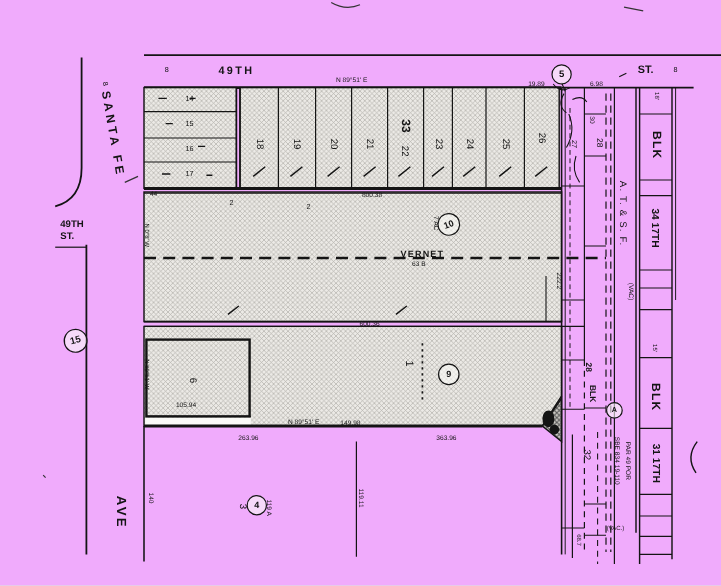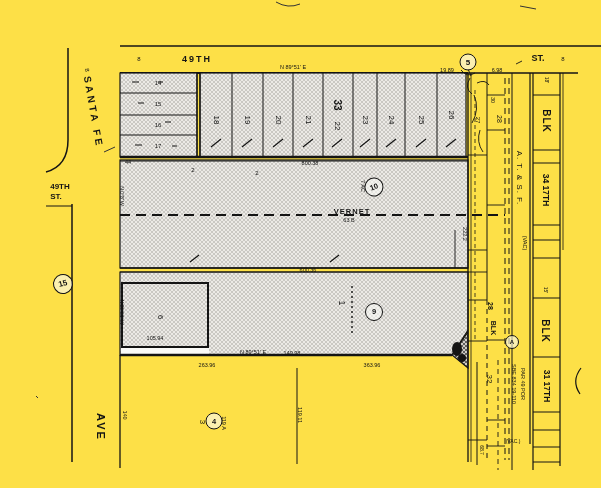--- a/index.html
+++ b/index.html
@@ -1,16 +1,16 @@
 <!DOCTYPE html>
 <html><head>
 <meta charset="utf-8">
 <style>
   html,body{margin:0;padding:0;background:#e0e0dd;}
-  .stage{position:relative;width:601px;height:488px;background:#fde047;overflow:hidden;
+  .stage{position:relative;width:601px;height:488px;background:#f0abfc;overflow:hidden;
          font-family:"Liberation Sans",sans-serif;color:#141414;}
   .linework{position:absolute;left:0;top:0;}
   #labels{position:absolute;left:0;top:0;width:100%;height:100%;}
   .lbl{position:absolute;white-space:nowrap;line-height:1;transform-origin:center;
        font-family:"Liberation Sans",sans-serif;color:#141414;}
   .pre{white-space:pre;line-height:1.25;}
   .circ{border:1.6px solid #141414;border-radius:50%;display:flex;align-items:center;
         justify-content:center;background:rgba(250,250,247,.6);}
 </style>
 </head>

